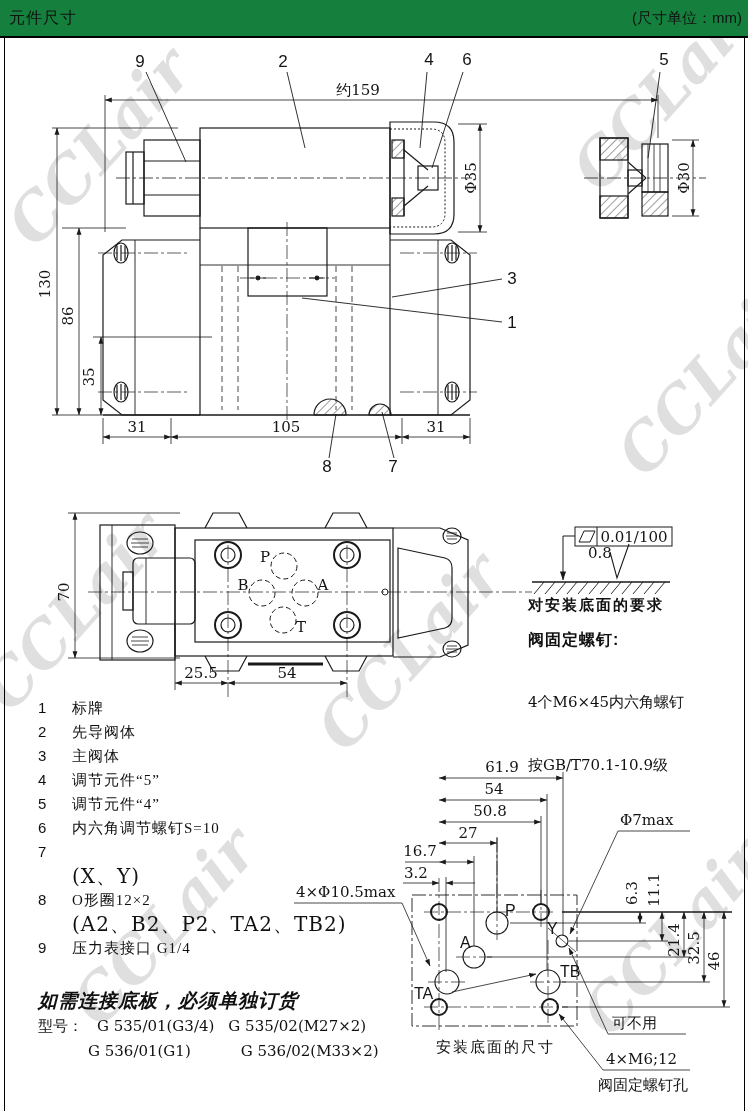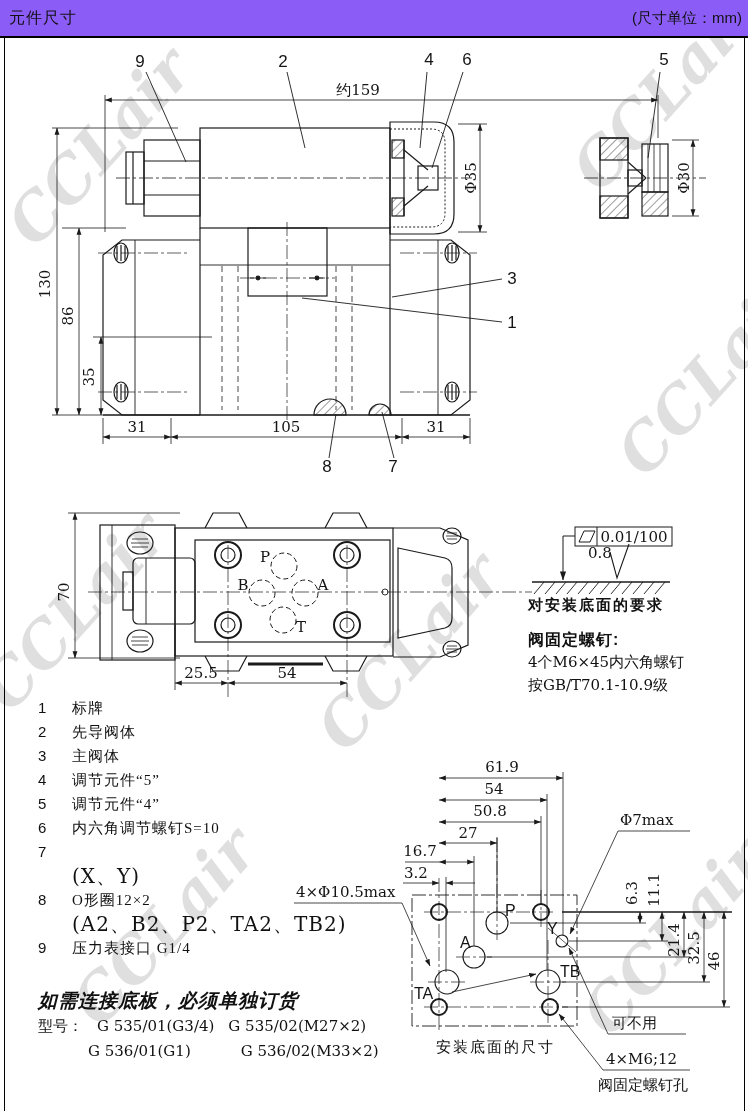--- a/index.html
+++ b/index.html
@@ -1,37 +1,37 @@
 <!DOCTYPE html>
 <html><head>
 <meta charset="utf-8">
 <style>
   html,body{margin:0;padding:0;}
   body{
     width:748px;height:1111px;position:relative;background:#ffffff;
     font-family:"Liberation Sans",sans-serif;color:#111;overflow:hidden;
   }
   
-  .hdr{position:absolute;left:0;top:0;width:748px;height:36px;border-bottom:2px solid #000;background:#8b5cf6;z-index:5;}
+  .hdr{position:absolute;left:0;top:0;width:748px;height:36px;border-bottom:2px solid #000;background:#15803d;z-index:5;}
   .hdr-title{position:absolute;left:9px;top:8px;font-size:16px;letter-spacing:1px;}
   .hdr-unit{position:absolute;right:6px;top:9px;font-size:15px;}
   
   .frame{position:absolute;left:4px;top:37px;width:739px;height:1074px;border-left:1px solid #000;border-right:1px solid #000;z-index:1;}
   
   .wm{position:absolute;font-family:"DejaVu Serif",serif;font-style:italic;font-weight:bold;
       font-size:62px;color:rgba(170,170,170,0.38);transform:rotate(-48deg);z-index:0;white-space:nowrap;}
   
   svg.draw{position:absolute;left:0;top:0;z-index:2;}
   svg text{font-family:"DejaVu Serif",serif;font-size:15px;fill:#141414;}
   svg text.co{font-family:"Liberation Sans",sans-serif;font-size:17px;}
   
   .blk{position:absolute;z-index:3;}
   .cap{font-family:"DejaVu Serif",serif;font-size:15px;letter-spacing:2px;}
   .bolt-title{font-size:16px;font-weight:bold;letter-spacing:1px;}
-  .bolt-line{font-family:"DejaVu Serif",serif;font-size:15px;line-height:23px;}
+  .bolt-line{font-family:"DejaVu Serif",serif;font-size:15px;line-height:23px;margin-top:40px;}
   .parts{width:330px;}
   .p-row{display:flex;font-size:15px;line-height:24px;}
   .p-num{width:34px;flex:none;font-family:"Liberation Sans",sans-serif;}
   .p-txt{font-family:Liberation Serif, serif;letter-spacing:1px;}
   .p-sub{padding-left:34px;font-family:"DejaVu Serif",serif;font-size:20px;line-height:24px;letter-spacing:1px;}
   .ord1{font-size:19px;font-weight:bold;letter-spacing:1px;font-style:italic;}
   .ord2,.ord3{font-family:"DejaVu Serif",serif;font-size:15px;line-height:25px;}
   .ord2 span,.ord3 span{margin-right:14px;}
   .ord3{padding-left:50px;}
   sub{font-size:10px;}

